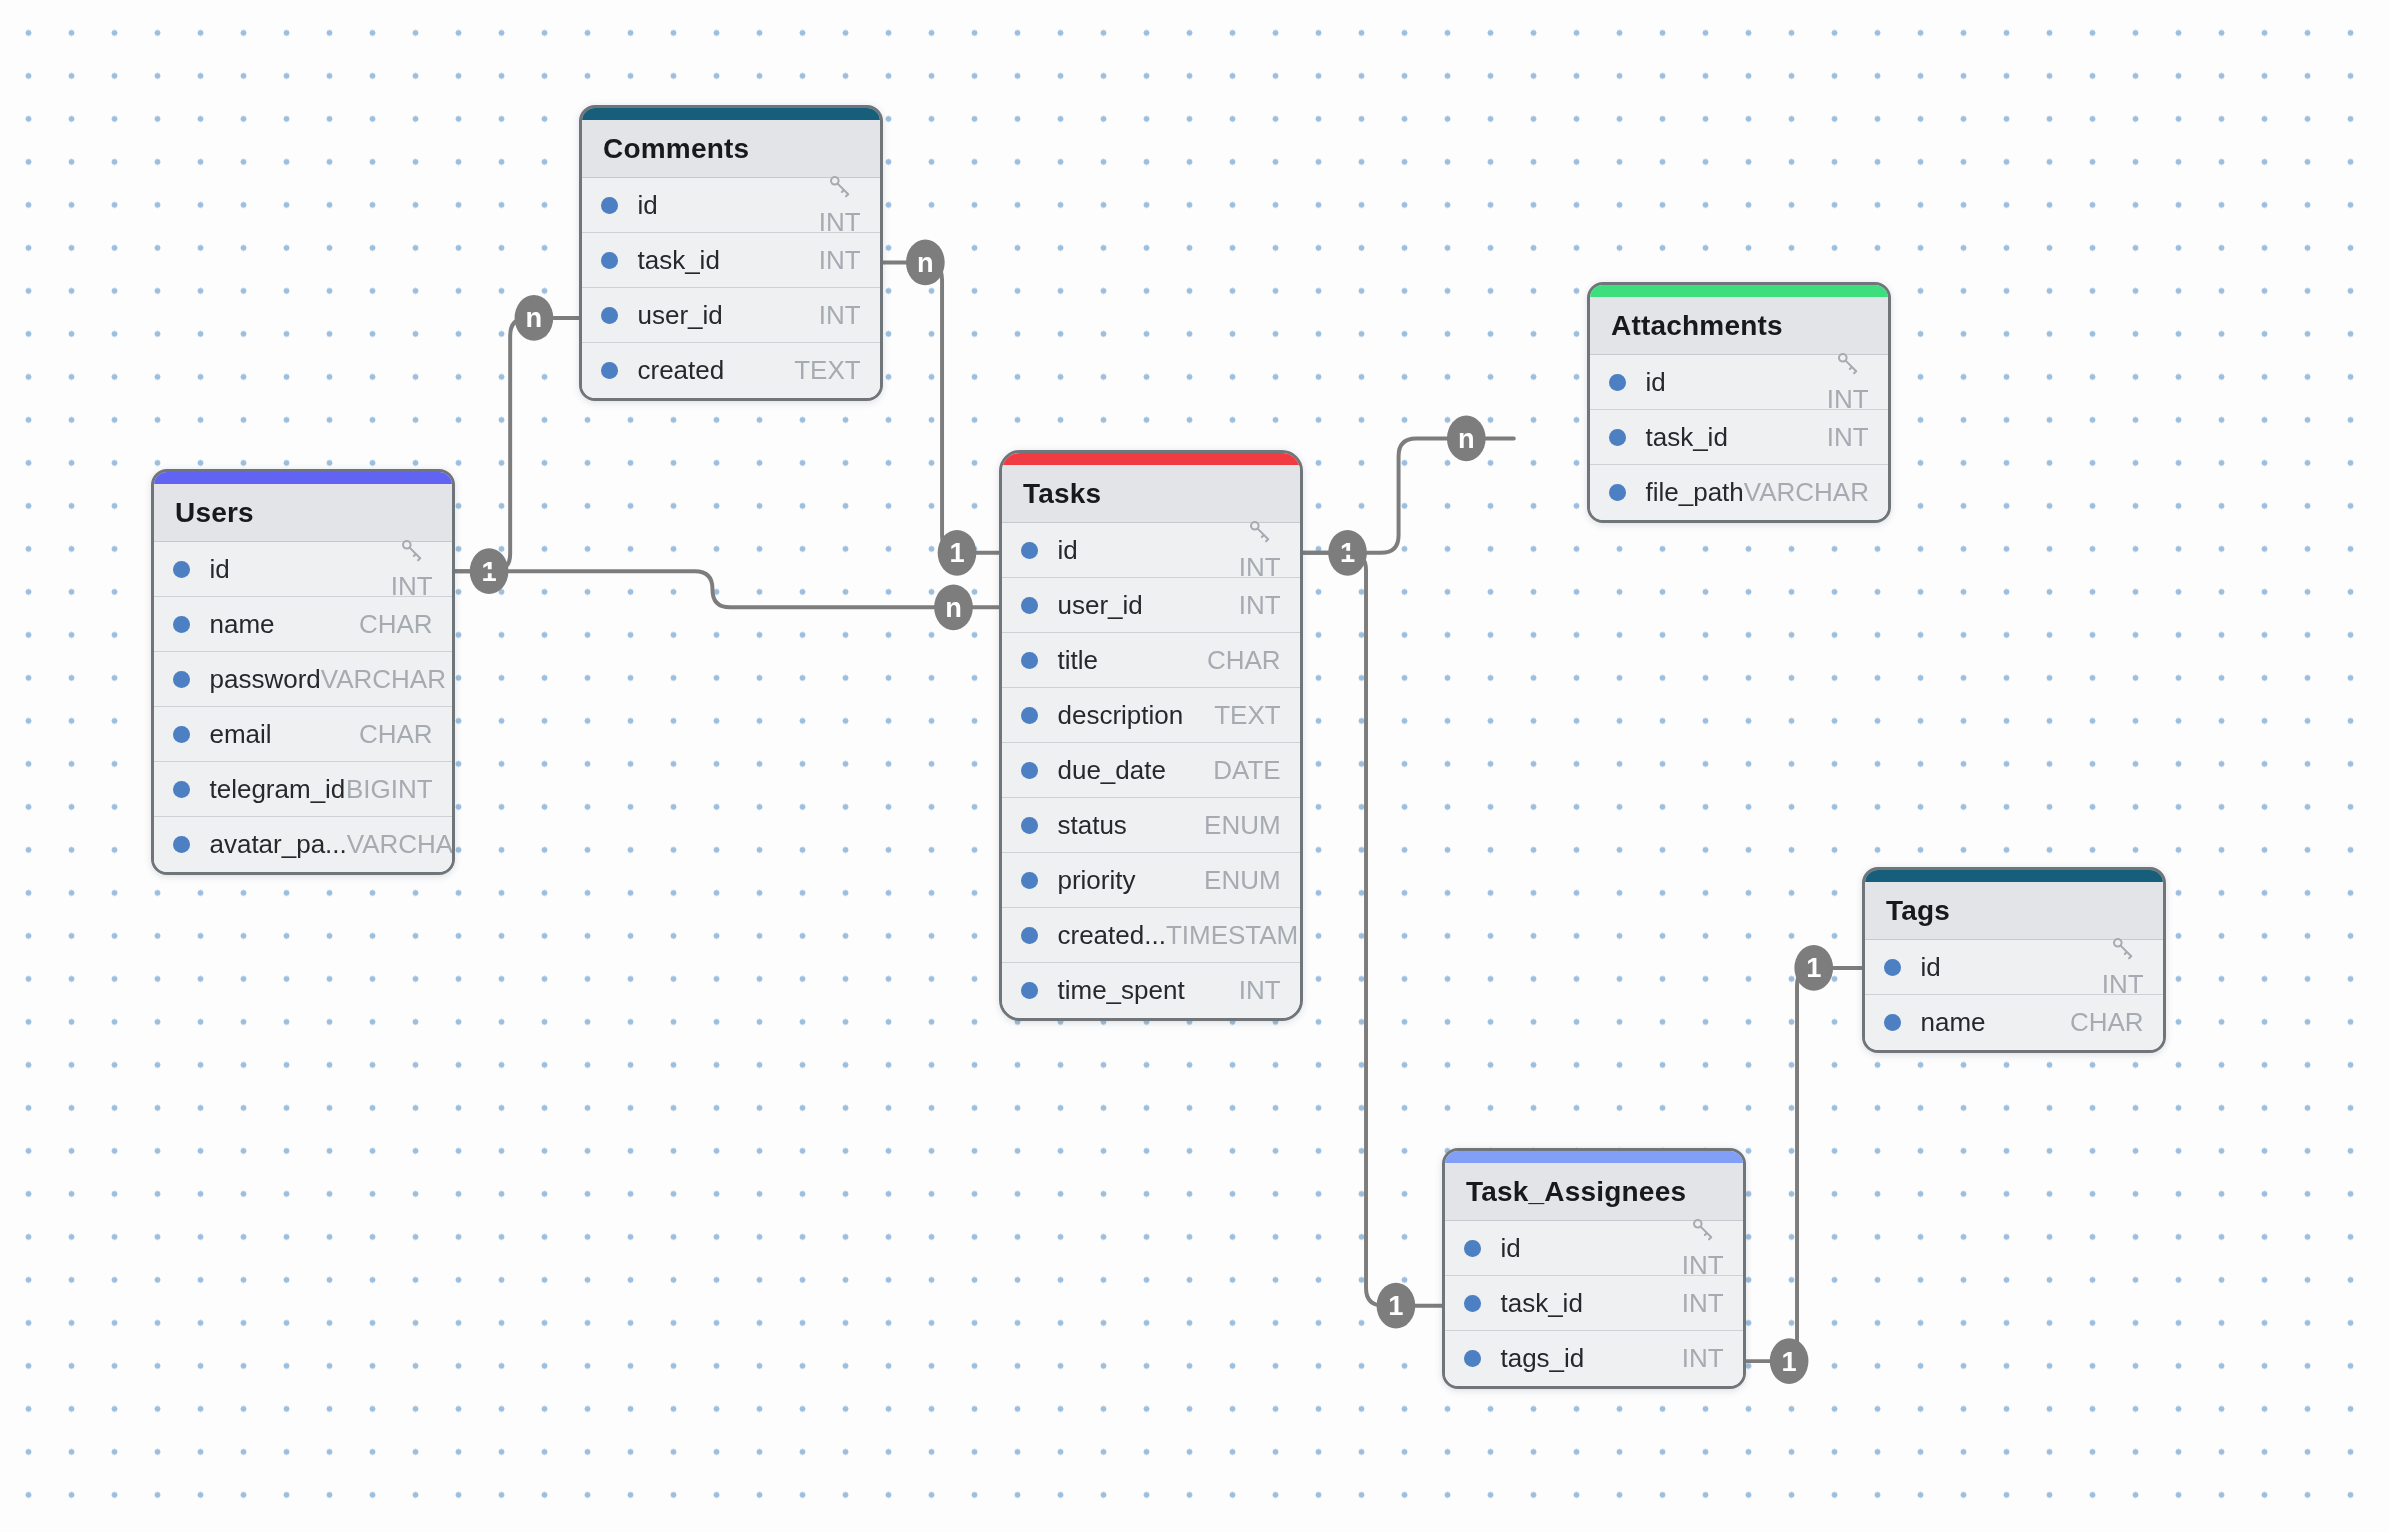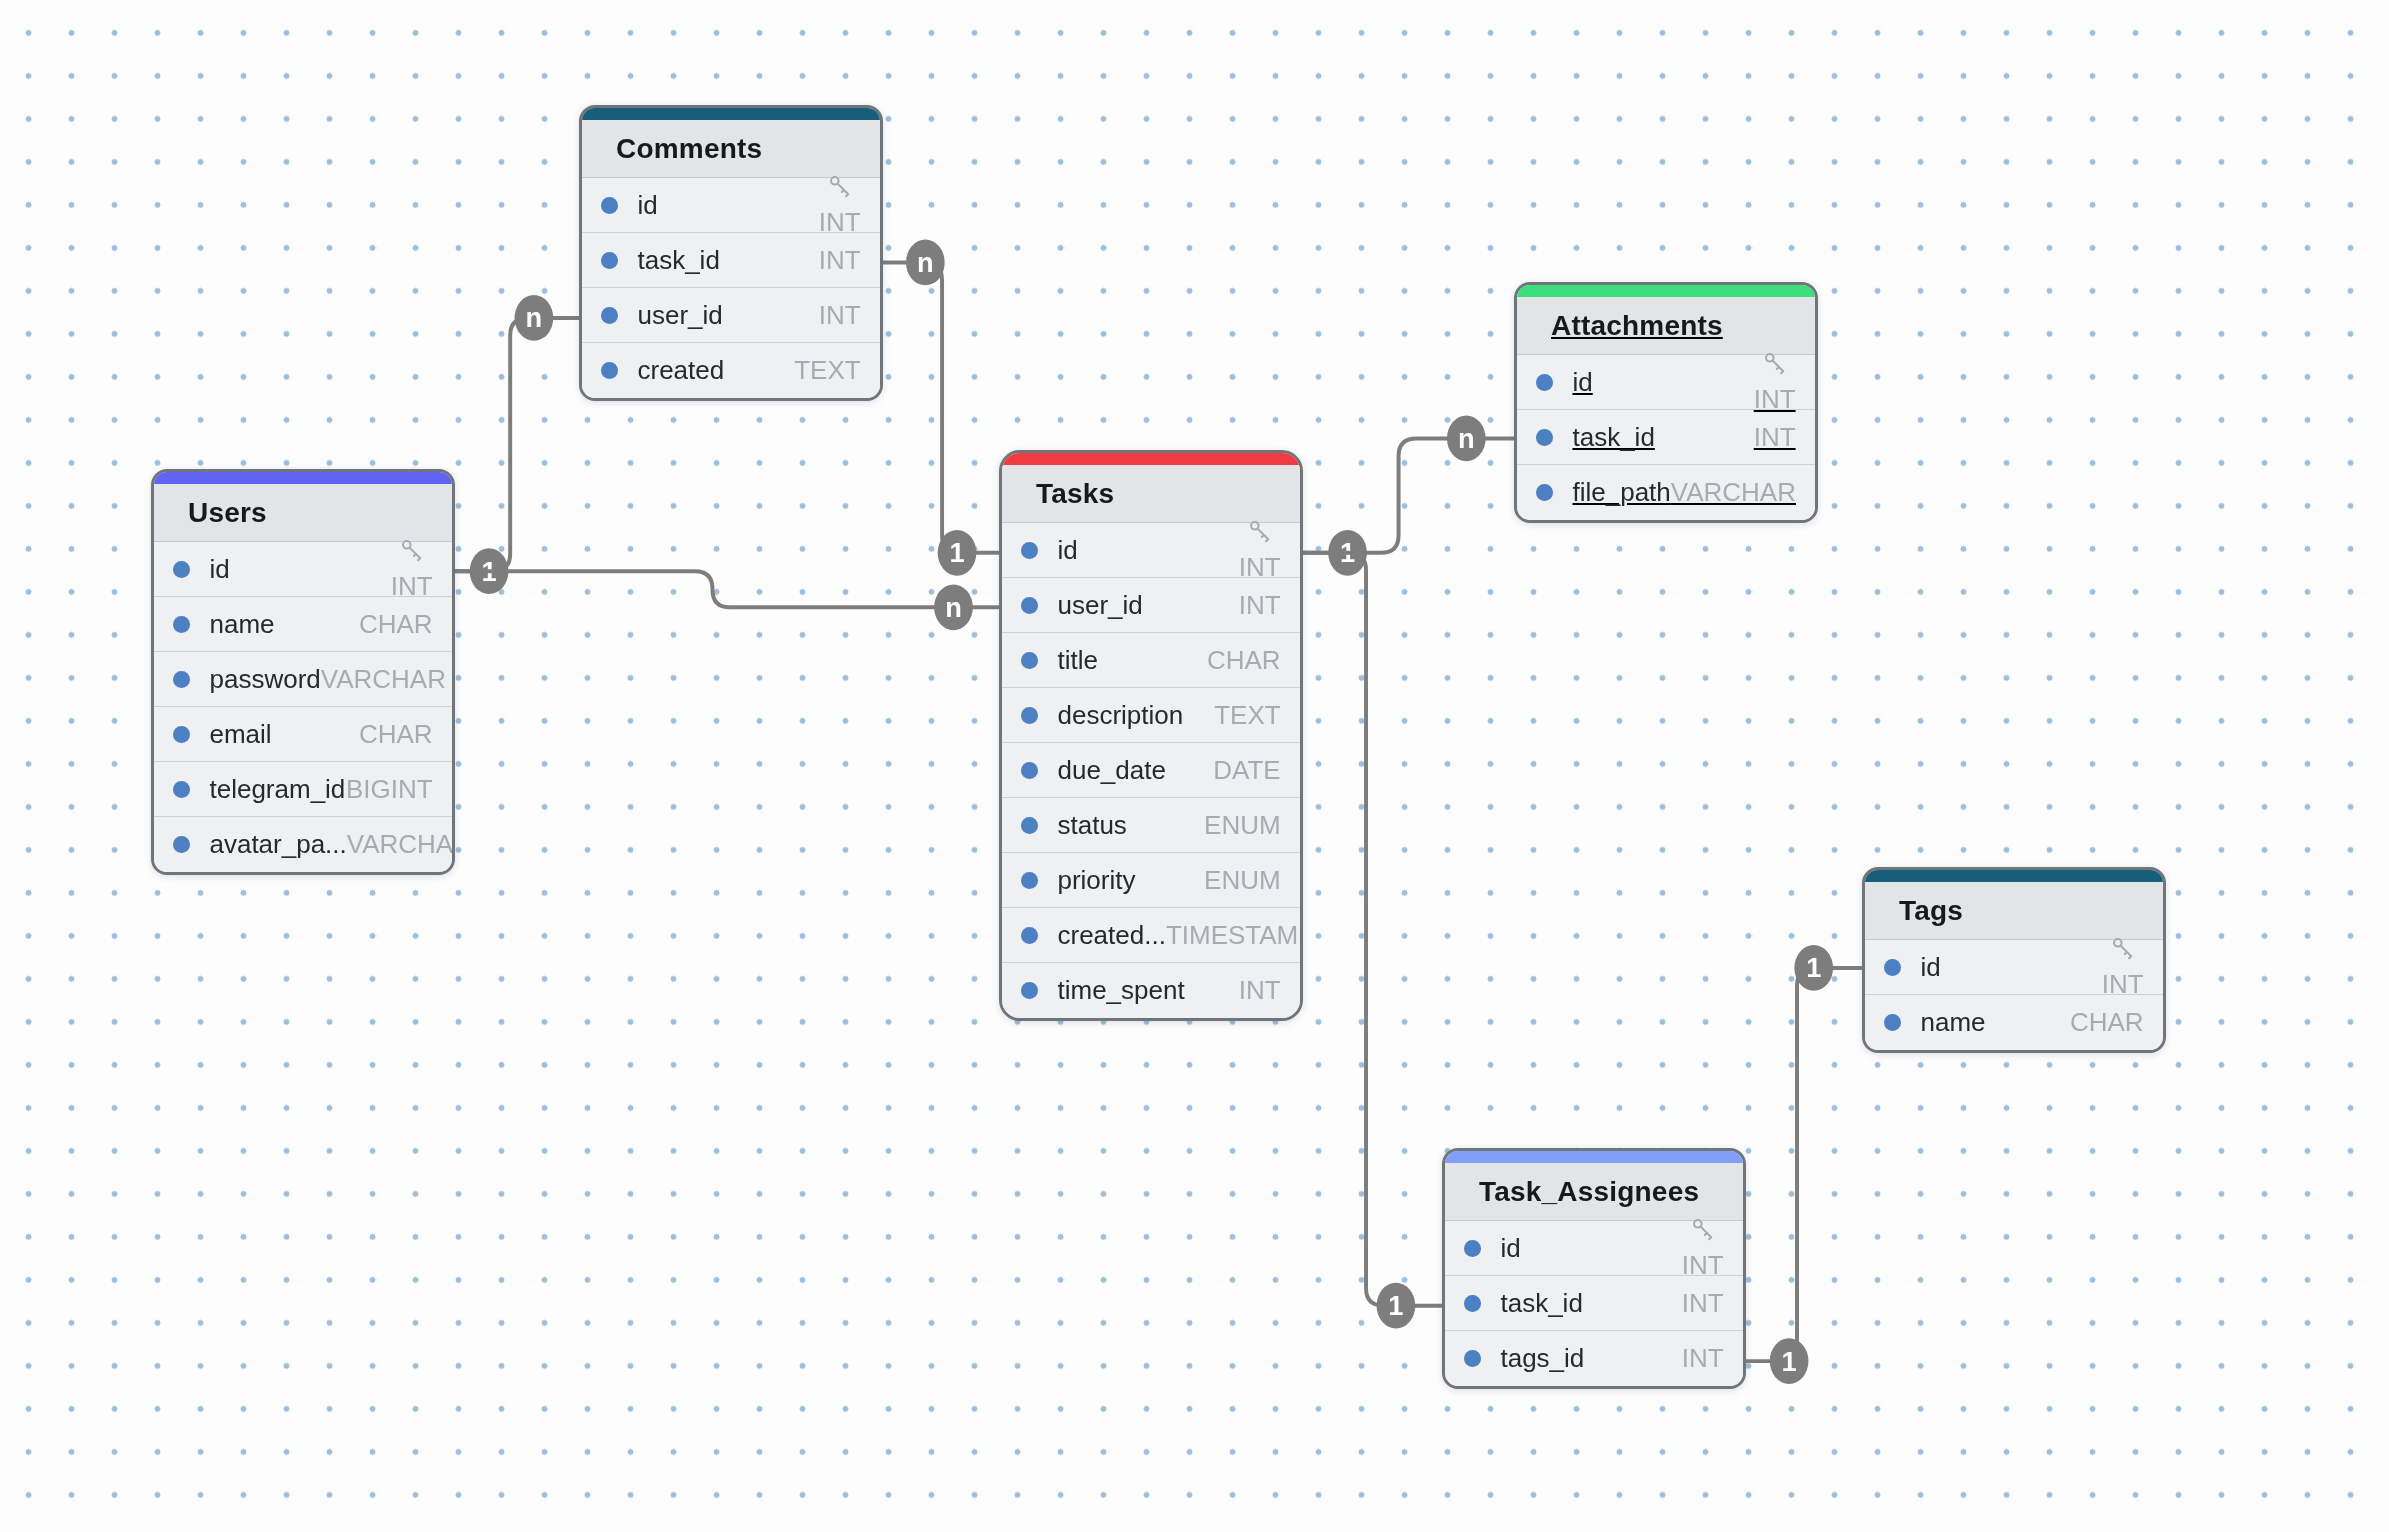--- a/index.html
+++ b/index.html
@@ -20,21 +20,21 @@
   .badge-ellipse{fill:#7d7d7d;}
   .badge-text{fill:#ffffff;font-size:31px;font-weight:700;font-family:"Liberation Sans",sans-serif;}
   .table{
     position:absolute;width:304px;box-sizing:border-box;
     border:3.5px solid #70757a;border-radius:16px;overflow:hidden;
     background:#eff0f2;box-shadow:0 1.8px 7px rgba(70,75,85,.16);
   }
   .accent-bar{height:12.3px;width:100%;}
   .table-title{
     height:58px;display:flex;align-items:center;
-    padding:0 34px;background:#e3e4e7;border-bottom:1.8px solid #c6c9cd;
+    padding:0 21px;background:#e3e4e7;border-bottom:1.8px solid #c6c9cd;
     font-size:28px;font-weight:700;color:#17191d;letter-spacing:0.2px;
     box-sizing:border-box;
   }
   .field-row{
     height:55px;display:flex;align-items:center;
     padding:0 19.4px;border-bottom:1.8px solid #cdd0d4;background:#eff0f2;
     box-sizing:border-box;
     text-align:right;
   }
   .field-row:last-child{border-bottom:none;}
@@ -259,21 +259,21 @@
         <div class="field-row">
     <span class="field-dot"></span>
     <span class="field-name">time_spent</span>
     <span class="field-type">
 
       <span class="type-text">INT</span>
     </span>
   </div>
       </div>
   </div>
-    <div class="table" style="left: 1514px; top: 282px; text-decoration: underline;">
+    <div class="table" style="left: 1587px; top: 282px;">
     <div class="accent-bar" style="background: rgb(62, 221, 126);"></div>
     <div class="table-title">Attachments</div>
     <div class="table-fields">
         <div class="field-row">
     <span class="field-dot"></span>
     <span class="field-name">id</span>
     <span class="field-type">
       <svg class="key-icon" width="26" height="26" viewBox="0 0 24 24" fill="none" stroke="#a6abb2" stroke-width="1.9" stroke-linecap="round" stroke-linejoin="round" style="display: block;">
         <circle cx="7.2" cy="7.2" r="3.5"></circle>
         <path d="M9.8 9.8 L19.6 19.6 M19.6 19.6 L17.6 21.5 M15.6 15.6 L13.7 17.5"></path>

